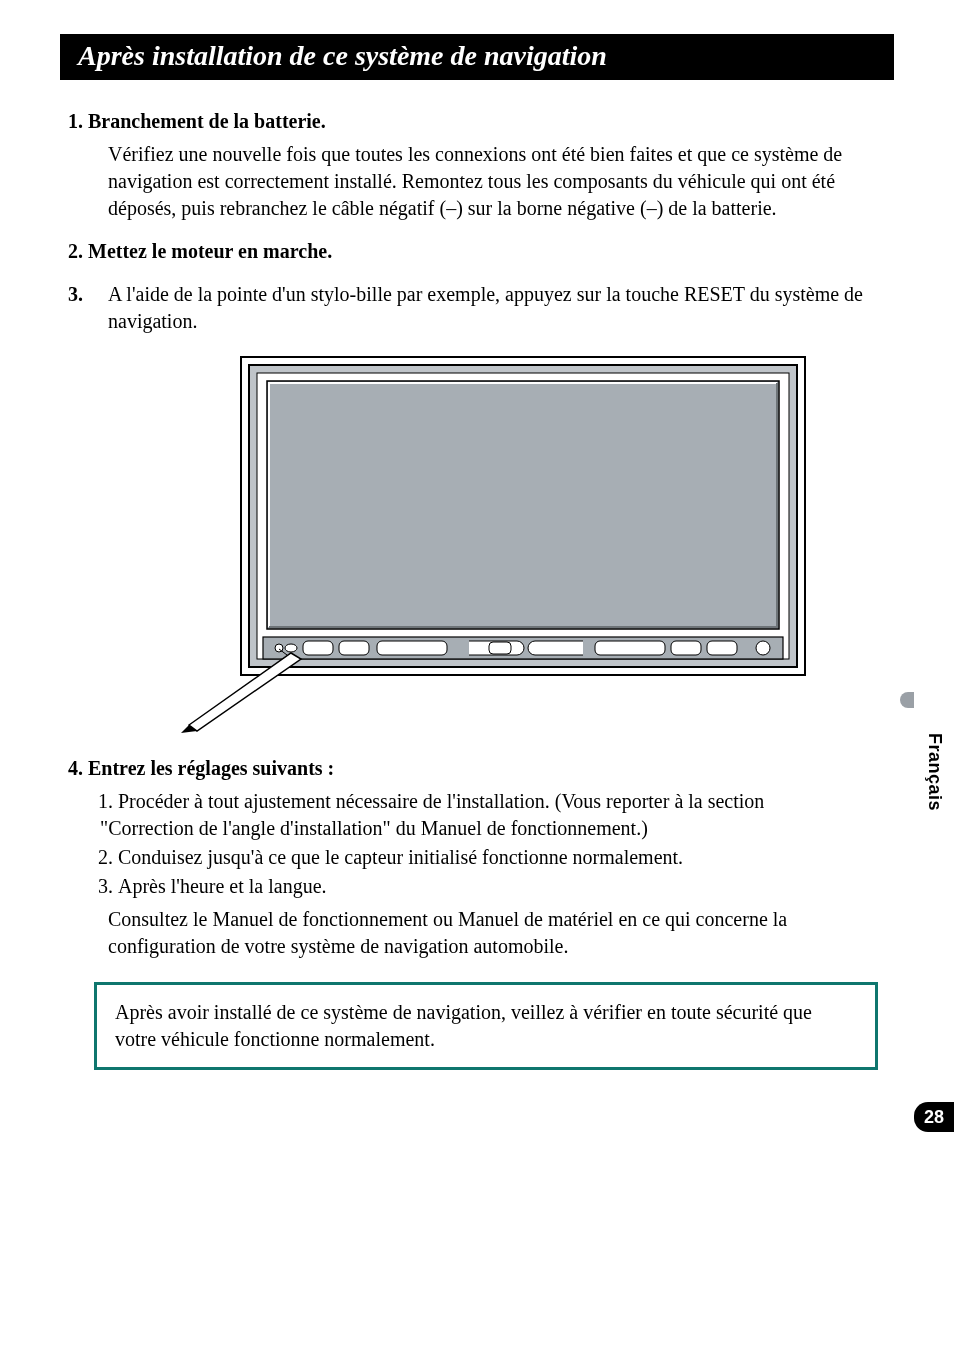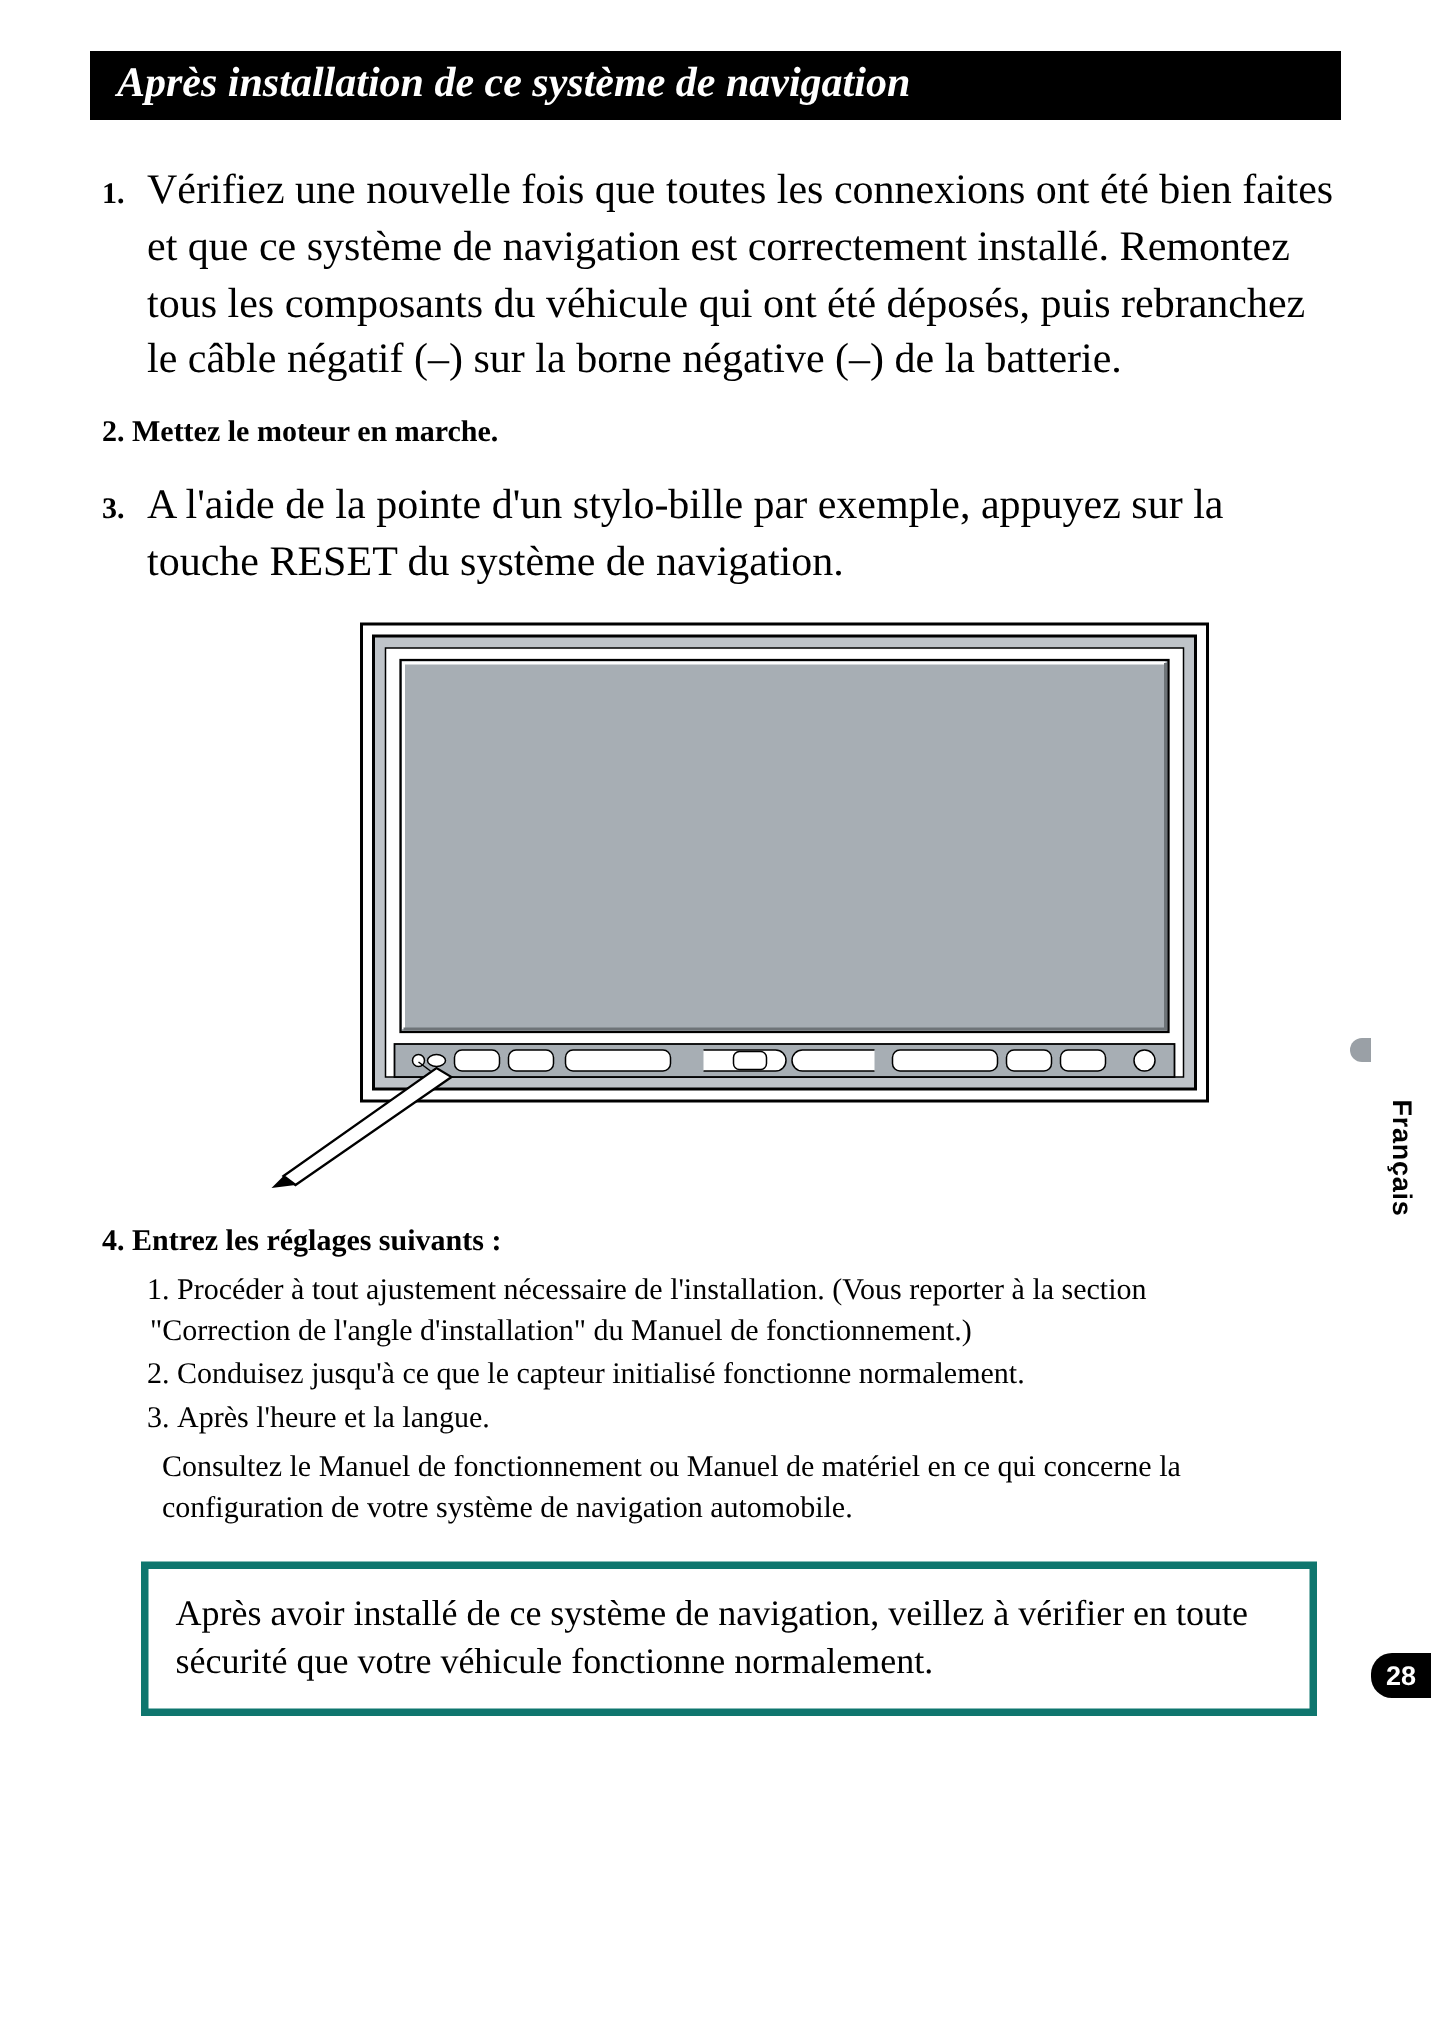--- a/index.html
+++ b/index.html
@@ -3,26 +3,26 @@
 <meta charset="utf-8">
 <style>
   * { box-sizing: border-box; margin: 0; padding: 0; }
   html, body { width: 954px; height: 1355px; background: #fff; font-family: "Times New Roman", Times, serif; color: #000; }
   .page { position: relative; width: 954px; height: 1176px; padding: 34px 60px 40px 60px; }
   .title-bar { background: #000; color: #fff; font-style: italic; font-weight: 700; font-size: 28px; padding: 6px 18px 8px 18px; margin-bottom: 28px; }
   ol.steps { list-style: decimal; list-style-position: outside; margin-left: 28px; }
   ol.steps > li { margin-bottom: 16px; }
   ol.steps > li::marker { font-weight: 700; font-size: 20px; }
   .step-head { font-weight: 700; font-size: 20px; margin-bottom: 6px; line-height: 1.35; }
-  .step-body { font-size: 28px; line-height: 1.35; margin-left: 10px; margin-bottom: 6px; }
+  .step-body { font-size: 20px; line-height: 1.35; margin-left: 20px; margin-bottom: 6px; }
   ol.sub { list-style: decimal; margin-left: 30px; font-size: 20px; line-height: 1.35; }
   ol.sub > li { margin-bottom: 2px; }
   .sub-continue { margin-left: -18px; }
   .post-sub { font-size: 20px; line-height: 1.35; margin-left: 20px; margin-top: 6px; }
-  .note-box { border: 5px solid #0f766e; padding: 14px 18px; font-size: 24px; line-height: 1.35; margin: 22px 16px 0 34px; }
+  .note-box { border: 3px solid #0f766e; padding: 14px 18px; font-size: 20px; line-height: 1.35; margin: 22px 16px 0 34px; }
   
   .lang-tab { position: absolute; right: 0; top: 692px; height: 160px; display: flex; align-items: flex-start; }
   .lang-tab-cap { width: 14px; height: 16px; background: #9aa0a6; border-radius: 8px 0 0 8px; align-self: flex-start; }
   .lang-tab-body { width: 40px; height: 160px; background: #fff; display: flex; align-items: center; justify-content: center; }
   .lang-text { writing-mode: vertical-rl; font-weight: 700; font-family: Arial, Helvetica, sans-serif; font-size: 18px; letter-spacing: 0.5px; }
   
   .page-num { position: absolute; right: 0; bottom: 44px; background: #000; color: #fff; font-family: Arial, Helvetica, sans-serif; font-size: 18px; font-weight: 700; width: 40px; height: 30px; display: flex; align-items: center; justify-content: center; border-radius: 14px 0 0 14px; }
   
   .device-wrap { display: flex; justify-content: center; margin: 18px 0 22px 0; }
 </style>
@@ -31,20 +31,21 @@
 
 <div class="page">
 
   <div class="title-bar">
     <span>Après installation de ce système de navigation</span>
   </div>
 
   <ol class="steps">
 
     <li>
+      <div class="step-head">Branchement de la batterie.</div>
       <div class="step-body">Vérifiez une nouvelle fois que toutes les connexions ont été bien faites et que ce système de navigation est correctement installé. Remontez tous les composants du véhicule qui ont été déposés, puis rebranchez le câble négatif (–) sur la borne négative (–) de la batterie.</div>
     </li>
 
     <li>
       <div class="step-head">Mettez le moteur en marche.</div>
     </li>
 
     <li>
       <div class="step-body">A l'aide de la pointe d'un stylo-bille par exemple, appuyez sur la touche RESET du système de navigation.</div>
 

